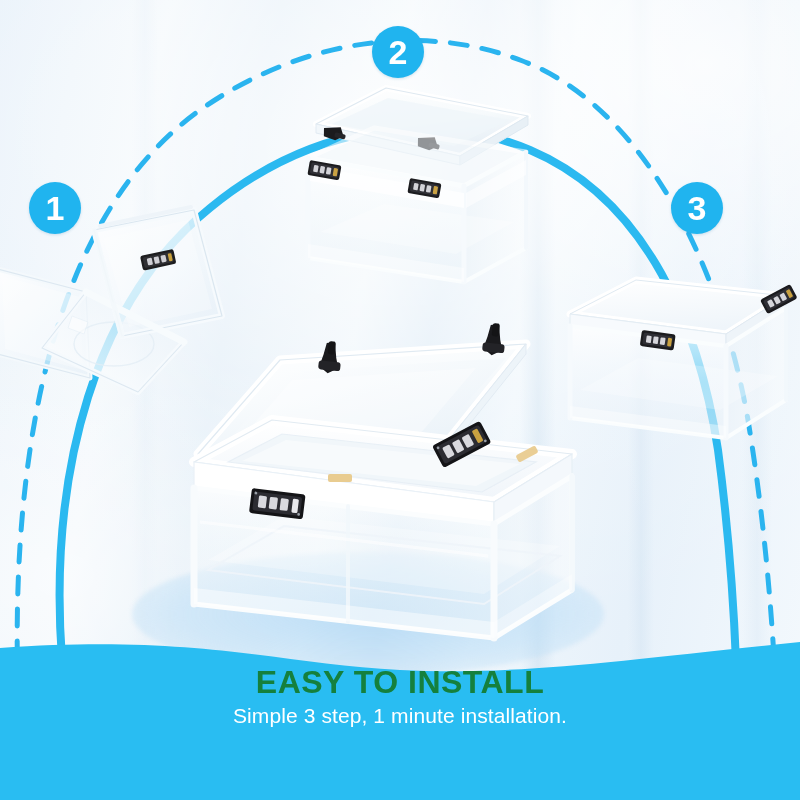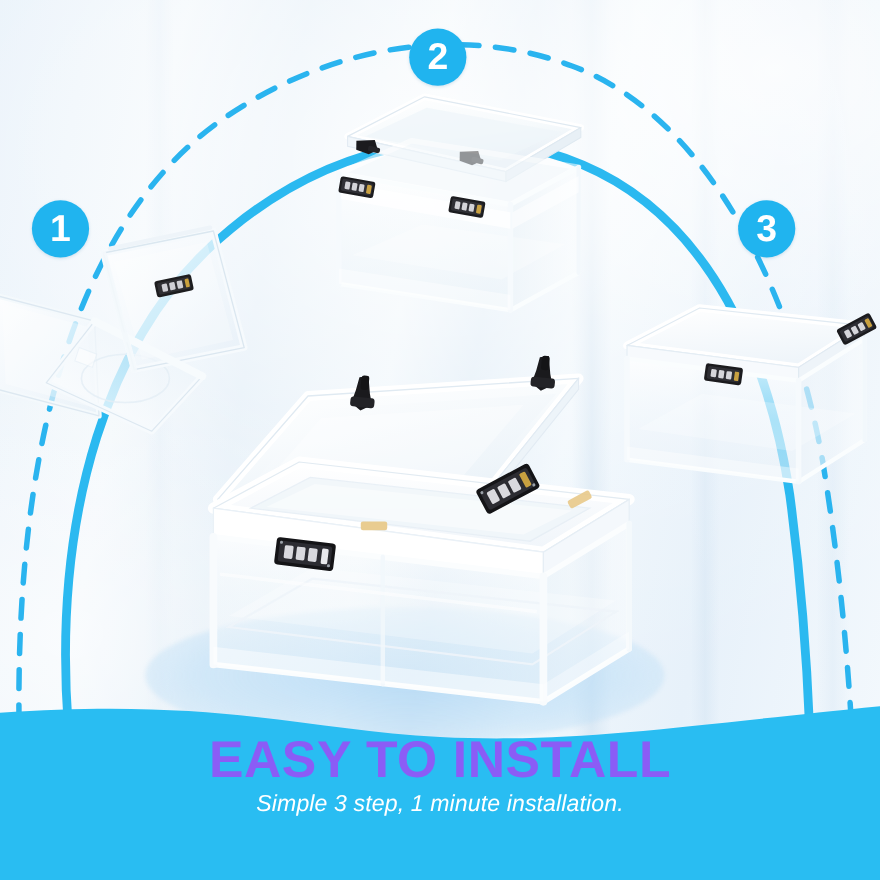--- a/index.html
+++ b/index.html
@@ -124,37 +124,36 @@
     bottom: 0;
     top: 0;
     display: flex;
     flex-direction: column;
     align-items: center;
     justify-content: flex-start;
     padding-top: 36px;
     box-sizing: border-box;
   }
   .headline {
-    color: #8b5cf6;
-    font-size: 47px;
+    color: #15803d;
+    font-size: 32px;
     font-weight: bold;
     letter-spacing: 0.5px;
     line-height: 1.02;
     margin: 0 0 4px 0;
     text-align: center;
   }
   .subline {
     color: #ffffff;
     font-size: 21px;
     font-weight: normal;
     line-height: 1.28;
     margin: 0;
     text-align: center;
     letter-spacing: 0.1px;
-    font-style: italic;
   }
 </style>
 </head>
 <body>
 
 <div id="poster">
 
   <div class="bg-base"></div>
   <div class="bg-band band-d"></div>
   <div class="bg-band band-a"></div>

